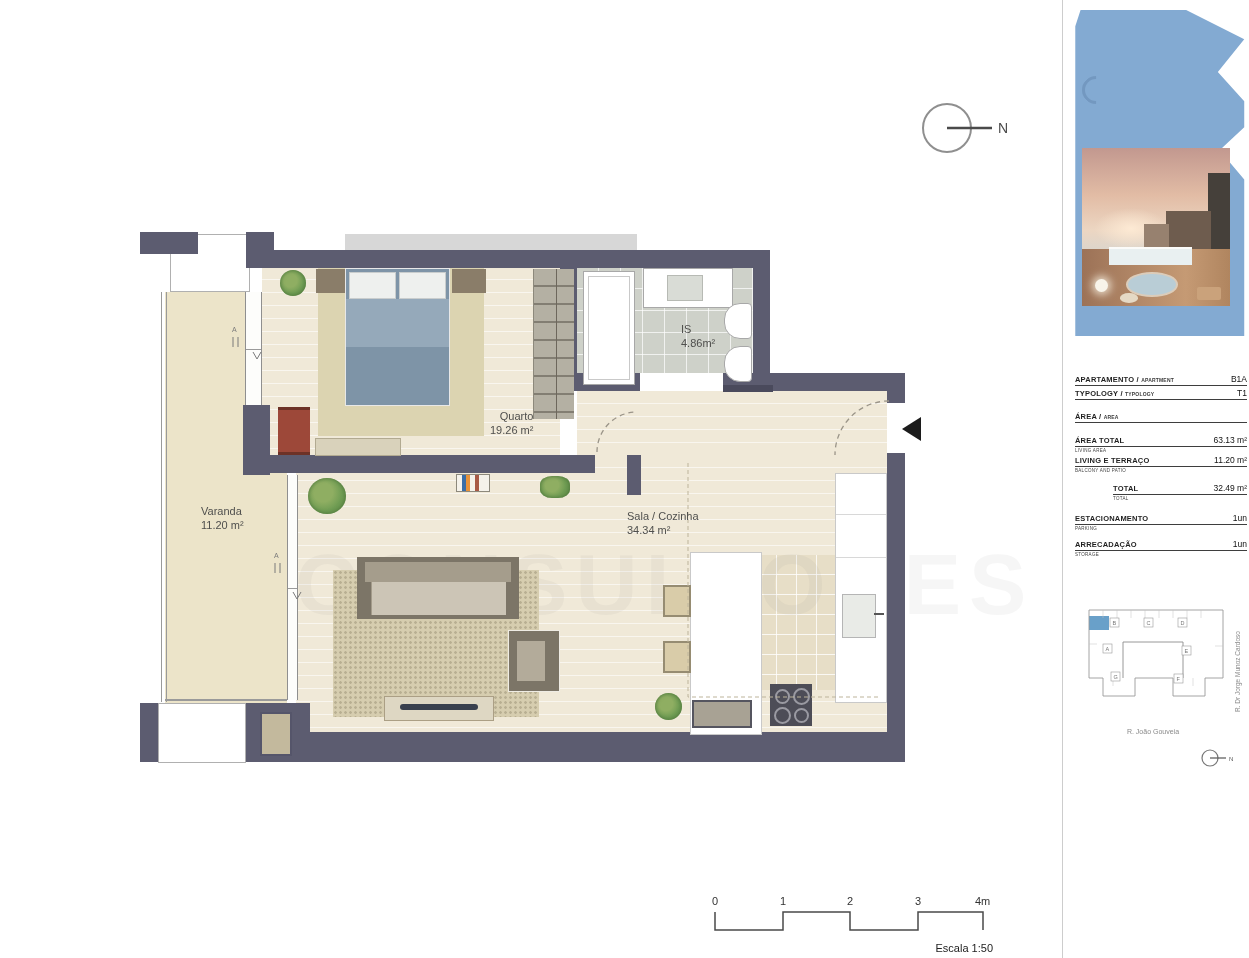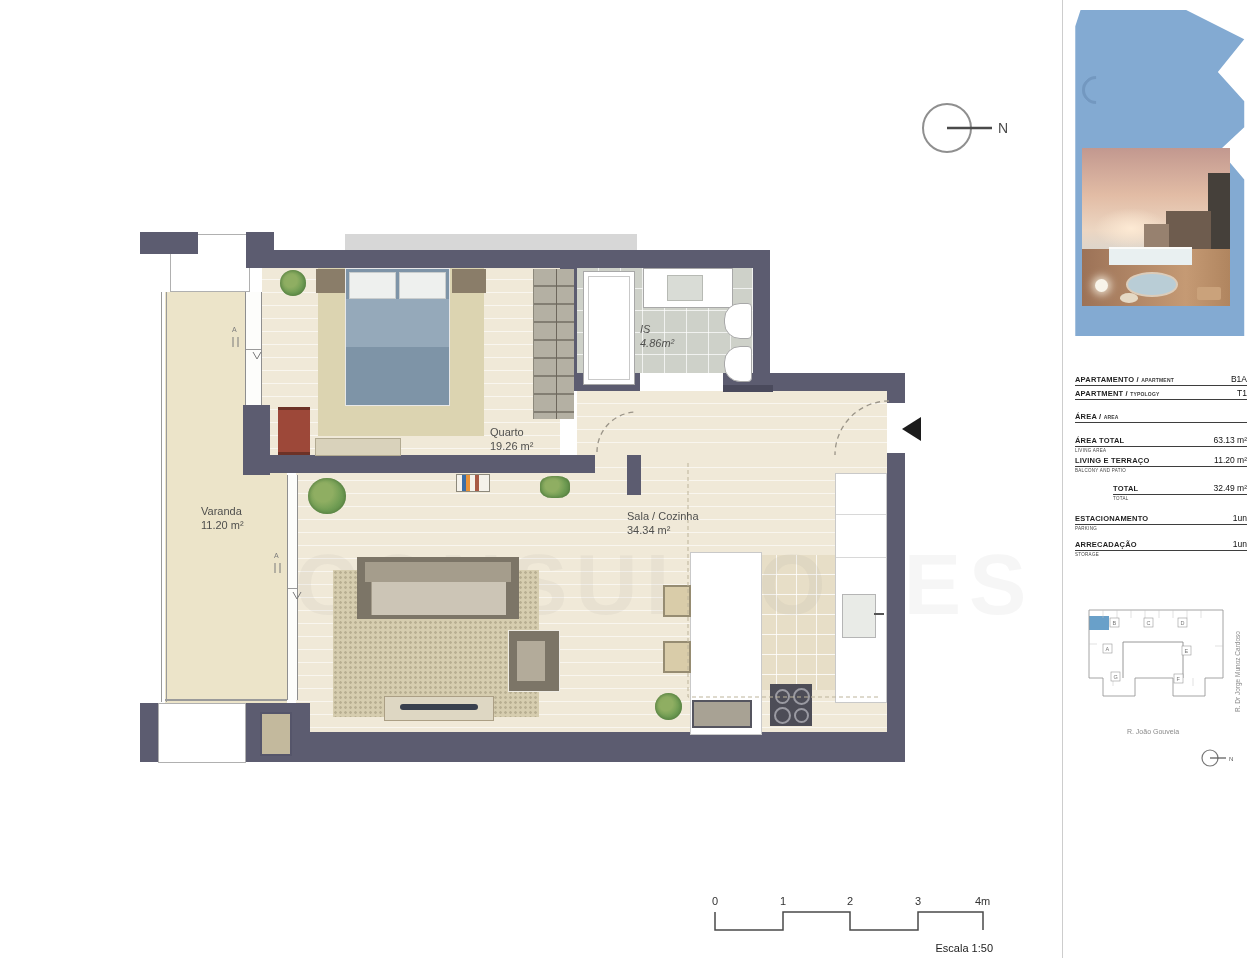--- a/index.html
+++ b/index.html
@@ -168,29 +168,29 @@
       <g stroke="#7a7a7a" stroke-width="1" fill="none">
         <path d="M 233 337 v 10 M 238 337 v 10"></path>
           <path d="M 253 352 l 4 7 l 4 -7"></path>
         <path d="M 275 563 v 10 M 280 563 v 10"></path>
           <path d="M 293 592 l 4 7 l 4 -7"></path>
       </g>
       <text x="232" y="332" font-size="7" fill="#7a7a7a">A</text>
       <text x="274" y="558" font-size="7" fill="#7a7a7a">A</text>
     </svg>
 
-    <div class="label" style="left:490px;top:425px;">
+    <div class="label" style="left:490px;top:409px;text-align:right;">
       <div>Quarto</div>
       <div>19.26 m²</div>
     </div>
     <div class="label" style="left:627px;top:509px;">
       <div>Sala / Cozinha</div>
       <div>34.34 m²</div>
     </div>
-    <div class="label" style="left:640px;top:322px;font-style:italic;">
+    <div class="label" style="left:681px;top:322px;">
       <div>IS</div>
       <div>4.86m²</div>
     </div>
     <div class="label" style="left:201px;top:504px;">
       <div>Varanda</div>
       <div>11.20 m²</div>
     </div>
   </div>
 
   <svg class="abs" style="left:900px;top:85px;" width="130" height="90" viewBox="0 0 130 90">
@@ -231,21 +231,21 @@
 
     <div class="table" style="left:12px;top:374px;">
       <div class="trow">
         <div class="trow-main">
           <span class="tlabel"><span>APARTAMENTO /</span> <span class="tlabel-en">APARTMENT</span></span>
           <span class="tval">B1A</span>
         </div>
       </div>
       <div class="trow">
         <div class="trow-main">
-          <span class="tlabel"><span>APARTMENT /</span> <span class="tlabel-en">TYPOLOGY</span></span>
+          <span class="tlabel"><span>TYPOLOGY /</span> <span class="tlabel-en">TYPOLOGY</span></span>
           <span class="tval">T1</span>
         </div>
       </div>
       <div class="trow gap12">
         <div class="trow-main">
           <span class="tlabel"><span>ÁREA /</span> <span class="tlabel-en">AREA</span></span>
           <span class="tval"></span>
         </div>
       </div>
       <div class="trow gap12">

